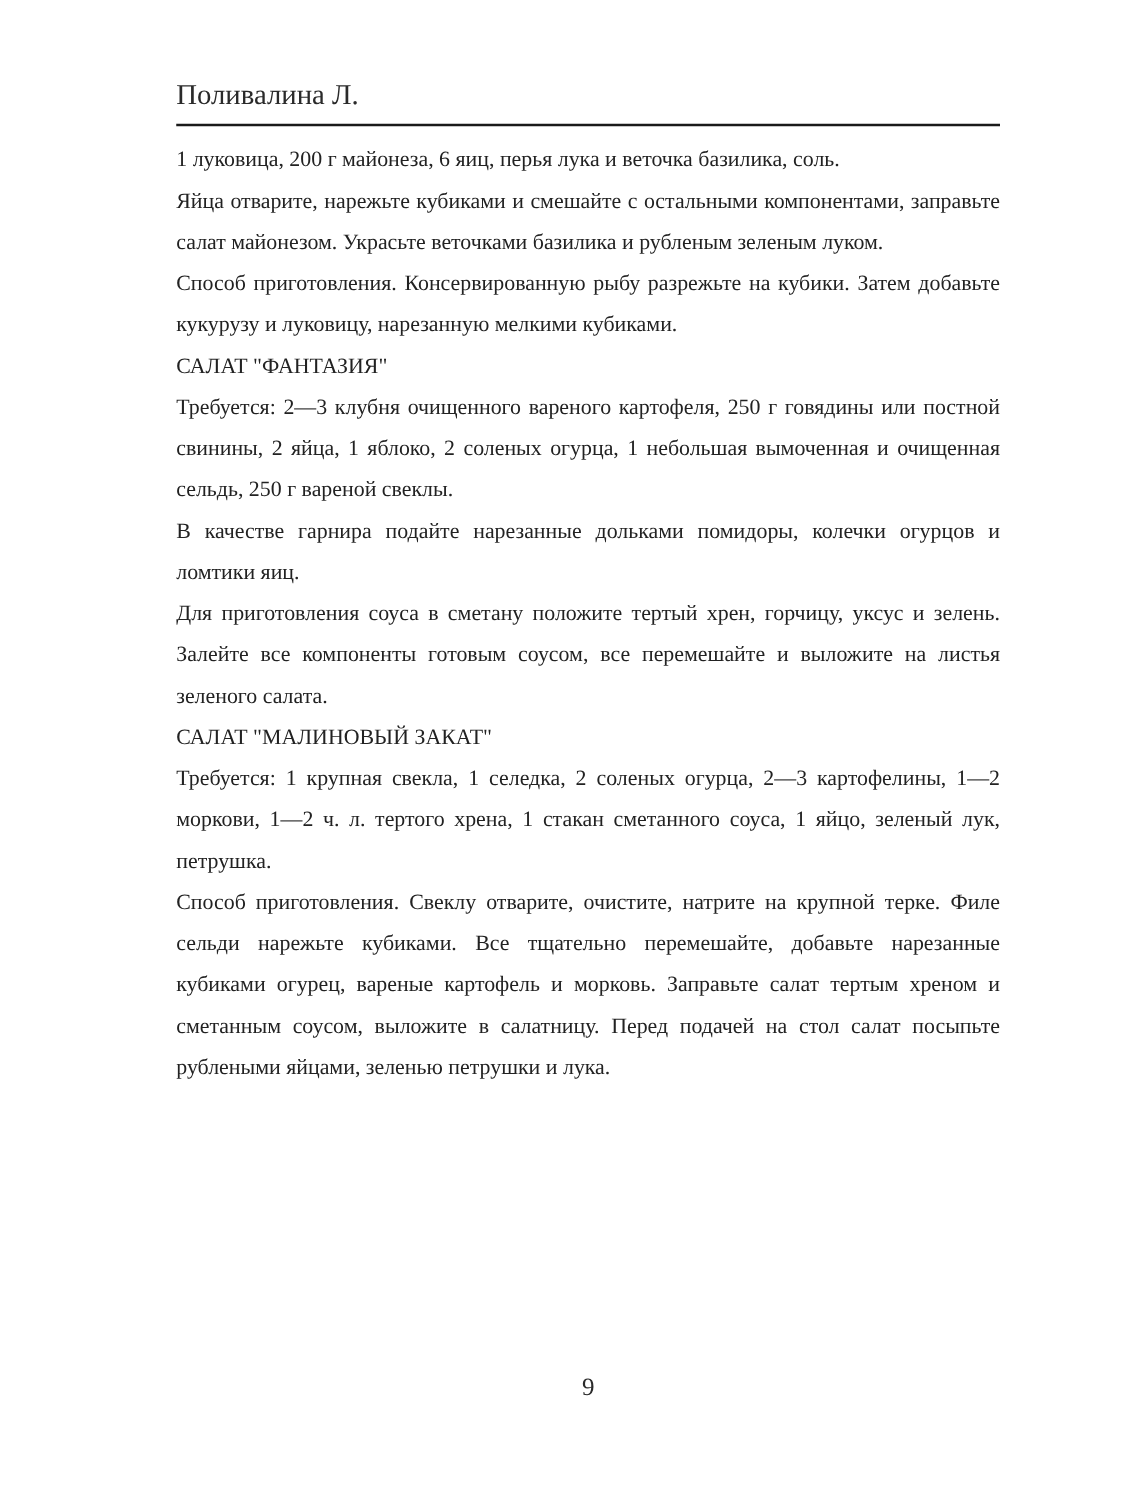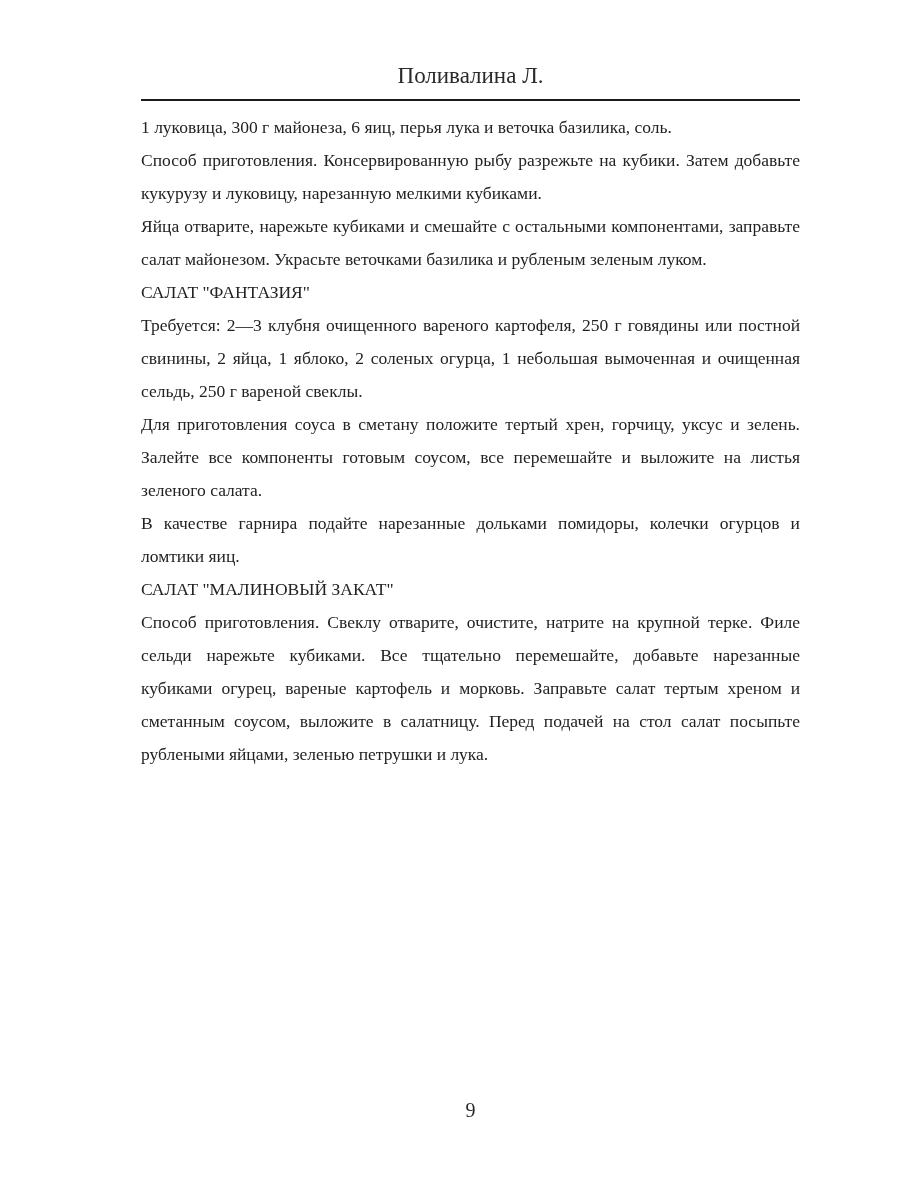--- a/index.html
+++ b/index.html
@@ -16,21 +16,21 @@
     font-family: "Liberation Serif", "DejaVu Serif", serif;
     color: #222222;
   }
   .content {
     position: absolute;
     left: 141px;
     top: 60px;
     width: 659px;
   }
   .header {
-    text-align: center;
+    text-align: left;
     font-size: 23px;
     line-height: 31px;
     padding-bottom: 8px;
     border-bottom: 2px solid #1a1a1a;
     color: #2a2a2a;
   }
   .body-text {
     margin-top: 10px;
     font-size: 17.5px;
     line-height: 33px;
@@ -59,27 +59,28 @@
 </style>
 </head>
 <body>
 
 <div class="page" style="background: rgb(255, 255, 255); color: rgb(34, 34, 34);">
   <div class="content">
     <div class="header" style="border-bottom-color: rgb(26, 26, 26);">
       <span>Поливалина Л.</span>
     </div>
     <div class="body-text" id="paragraphs">
-        <p class="para-body">1 луковица, 300 г майонеза, 6 яиц, перья лука и веточка базилика, соль.</p>
+        <p class="para-body">1 луковица, 200 г майонеза, 6 яиц, перья лука и веточка базилика, соль.</p>
+        <p class="para-body">Яйца отварите, нарежьте кубиками и смешайте с остальными компонентами, заправьте салат майонезом. Украсьте веточками базилика и рубленым зеленым луком.</p>
         <p class="para-body">Способ приготовления. Консервированную рыбу разрежьте на кубики. Затем добавьте кукурузу и луковицу, нарезанную мелкими кубиками.</p>
-        <p class="para-body">Яйца отварите, нарежьте кубиками и смешайте с остальными компонентами, заправьте салат майонезом. Украсьте веточками базилика и рубленым зеленым луком.</p>
         <p class="para-heading">САЛАТ "ФАНТАЗИЯ"</p>
         <p class="para-body">Требуется: 2—3 клубня очищенного вареного картофеля, 250 г говядины или постной свинины, 2 яйца, 1 яблоко, 2 соленых огурца, 1 небольшая вымоченная и очищенная сельдь, 250 г вареной свеклы.</p>
+        <p class="para-body">В качестве гарнира подайте нарезанные дольками помидоры, колечки огурцов и ломтики яиц.</p>
         <p class="para-body">Для приготовления соуса в сметану положите тертый хрен, горчицу, уксус и зелень. Залейте все компоненты готовым соусом, все перемешайте и выложите на листья зеленого салата.</p>
-        <p class="para-body">В качестве гарнира подайте нарезанные дольками помидоры, колечки огурцов и ломтики яиц.</p>
         <p class="para-heading">САЛАТ "МАЛИНОВЫЙ ЗАКАТ"</p>
+        <p class="para-body">Требуется: 1 крупная свекла, 1 селедка, 2 соленых огурца, 2—3 картофелины, 1—2 моркови, 1—2 ч. л. тертого хрена, 1 стакан сметанного соуса, 1 яйцо, зеленый лук, петрушка.</p>
         <p class="para-body">Способ приготовления. Свеклу отварите, очистите, натрите на крупной терке. Филе сельди нарежьте кубиками. Все тщательно перемешайте, добавьте нарезанные кубиками огурец, вареные картофель и морковь. Заправьте салат тертым хреном и сметанным соусом, выложите в салатницу. Перед подачей на стол салат посыпьте рублеными яйцами, зеленью петрушки и лука.</p>
       </div>
   </div>
   <div class="footer">
     <span>9</span>
   </div>
 </div>
 
 </body></html>

